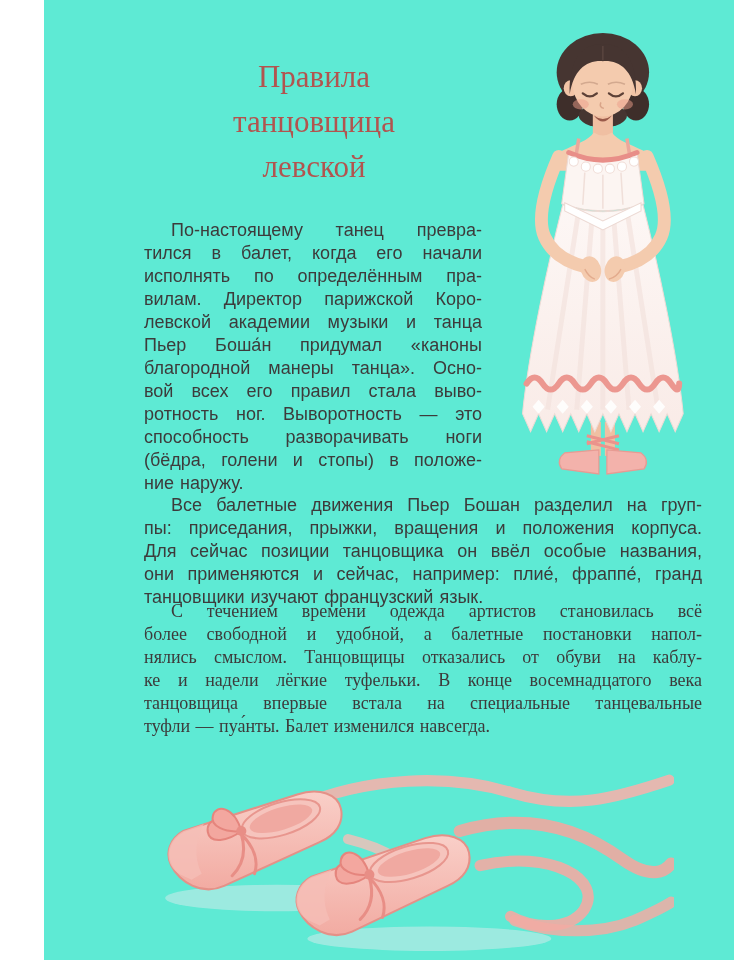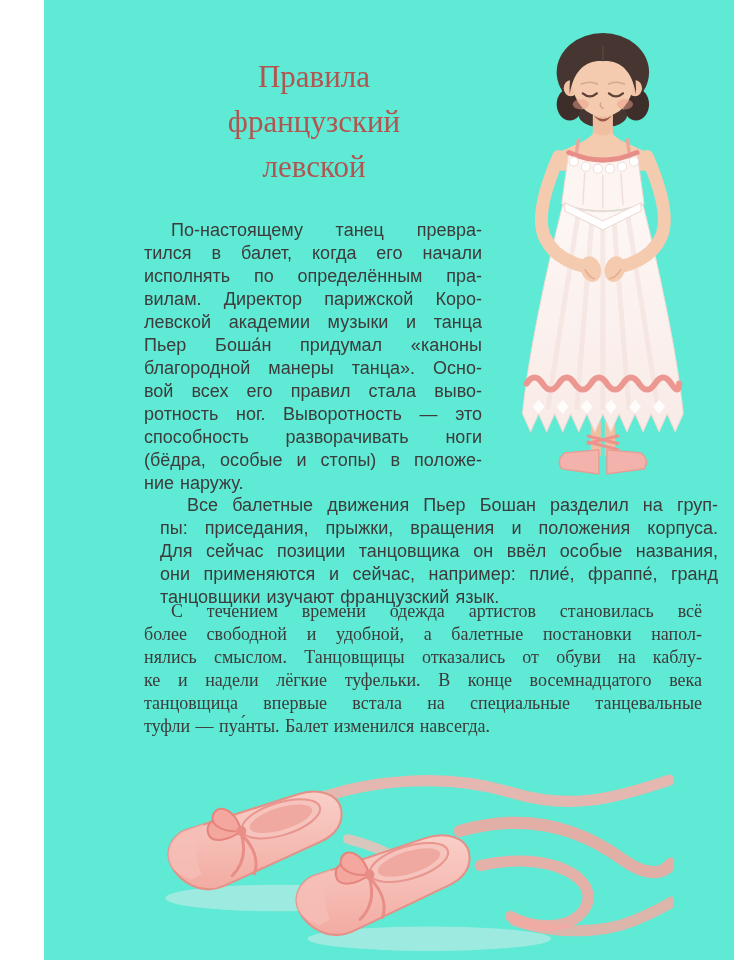--- a/index.html
+++ b/index.html
@@ -7,36 +7,36 @@
     position:relative; width:734px; height:960px; background:#5eead4;
     overflow:hidden; font-family:"Liberation Sans", sans-serif;margin-left:44px;
   }
   .title {
     position:absolute; left:100px; top:54px; width:340px; margin:0;
     text-align:center; font-family:"Liberation Serif", serif; font-weight:400;
     font-size:31px; line-height:45px; color:#b2544f;
   }
   .para { position:absolute; color:#3d3b3b; font-size:18px; line-height:23px; }
   .p1 { left:100px; top:219px; width:338px; }
-  .p2 { left:116px; top:494px; width:558px; }
+  .p2 { left:100px; top:494px; width:558px; }
   .p3 { left:100px; top:600px; width:558px;font-family:Liberation Serif, serif; }
   .line { text-align:justify; text-align-last:justify; word-spacing:1px; }
   .line.first { text-indent:27px; }
   .line.last { text-align-last:left; }
   .ballerina { position:absolute; left:448px; top:20px; width:282px; height:462px; }
   .shoes { position:absolute; left:100px; top:768px; width:530px; height:188px; }
 </style>
 </head>
 <body>
 
 <div class="page">
 
   <h1 class="title">
     <span>Правила</span><br>
-    <span>французский</span><br>
+    <span>танцовщица</span><br>
     <span>левской</span>
   </h1>
 
   <svg class="ballerina" viewBox="0 0 280 460" xmlns="http://www.w3.org/2000/svg">
     <defs>
       <linearGradient id="skirtGrad" x1="0" y1="0" x2="0" y2="1">
         <stop offset="0" stop-color="#fdf7f5"></stop>
         <stop offset="1" stop-color="#f9ebe7"></stop>
       </linearGradient>
     </defs>
@@ -116,21 +116,21 @@
     <div class="line first">По-настоящему танец превра-</div>
     <div class="line">тился в балет, когда его начали</div>
     <div class="line">исполнять по определённым пра-</div>
     <div class="line">вилам. Директор парижской Коро-</div>
     <div class="line">левской академии музыки и танца</div>
     <div class="line">Пьер Боша́н придумал «каноны</div>
     <div class="line">благородной манеры танца». Осно-</div>
     <div class="line">вой всех его правил стала выво-</div>
     <div class="line">ротность ног. Выворотность — это</div>
     <div class="line">способность разворачивать ноги</div>
-    <div class="line">(бёдра, особые и стопы) в положе-</div>
+    <div class="line">(бёдра, голени и стопы) в положе-</div>
     <div class="line last">ние наружу.</div>
   </div>
 
   <div class="para p2">
     <div class="line first">Все балетные движения Пьер Бошан разделил на груп-</div>
     <div class="line">пы: приседания, прыжки, вращения и положения корпуса.</div>
     <div class="line">Для сейчас позиции танцовщика он ввёл особые названия,</div>
     <div class="line">они применяются и сейчас, например: плие́, фраппе́, гранд</div>
     <div class="line last">танцовщики изучают французский язык.</div>
   </div>

